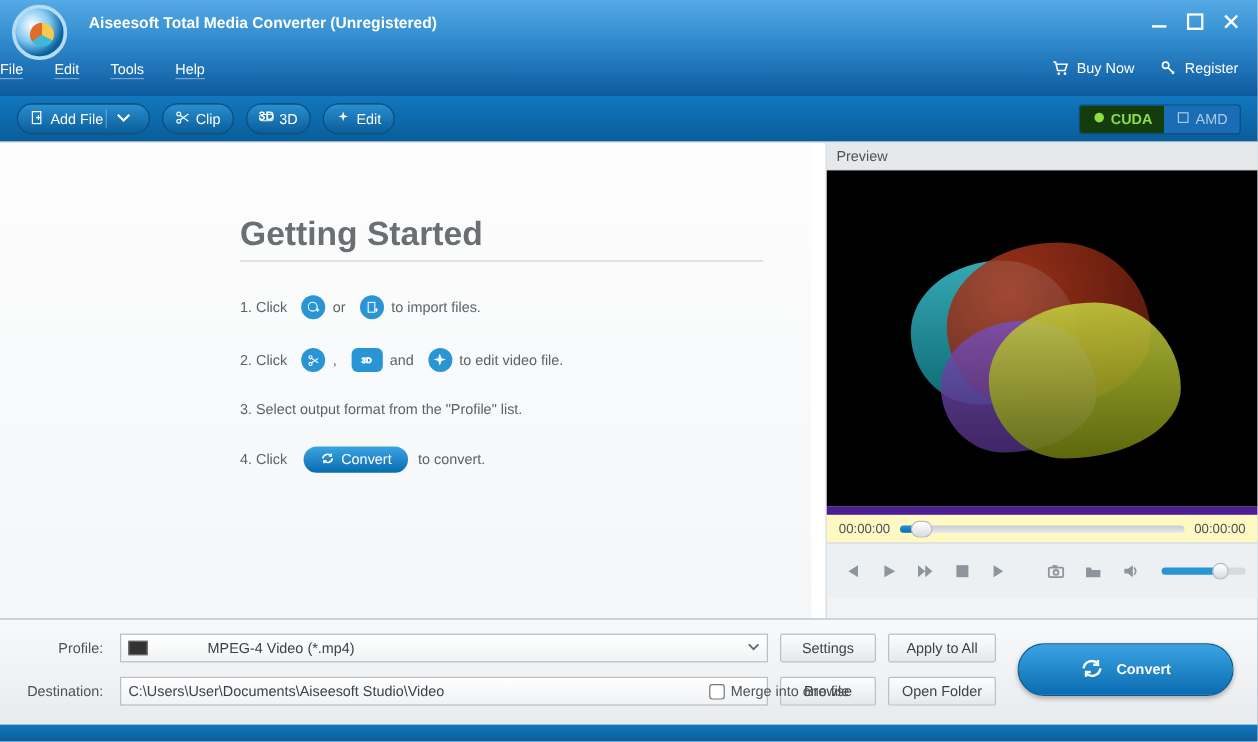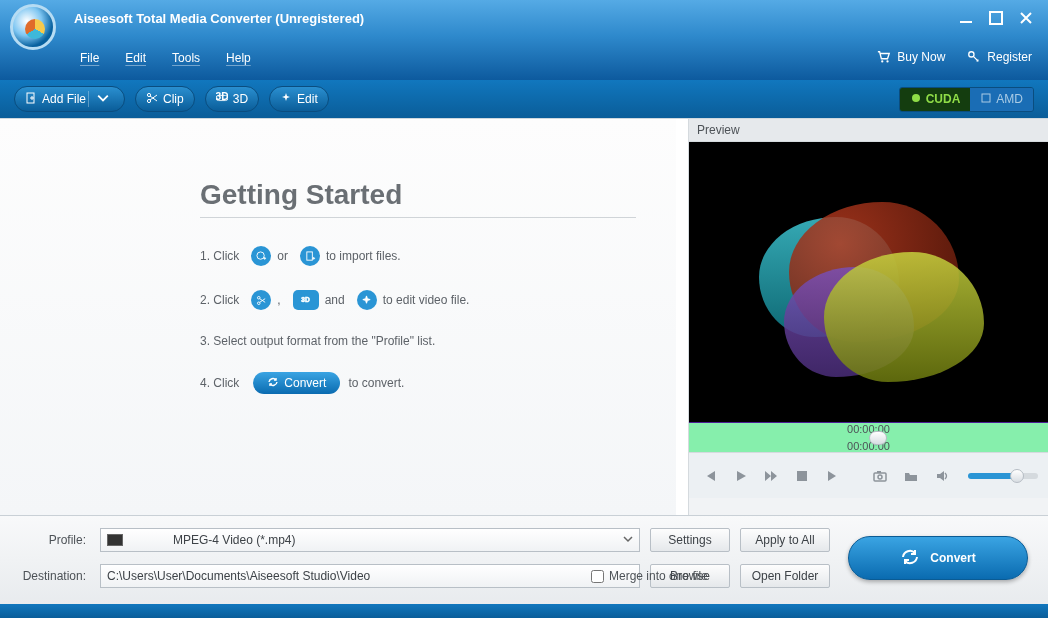--- a/index.html
+++ b/index.html
@@ -9,21 +9,21 @@
 
 .titlebar { height:36px; display:flex; align-items:center; padding:0 10px; background:linear-gradient(#55aae5,#2e89cc); color:#fff; }
 .logo { width:46px; height:46px; border-radius:50%; background:radial-gradient(circle at 35% 35%,#fff,#7ec6f2 40%,#08619f 70%); margin-top:18px; margin-right:18px; position:relative; border:3px solid #b6dcf3; }
 .logo:after{content:"";position:absolute;left:12px;top:12px;width:20px;height:20px;border-radius:50%;background:conic-gradient(#f7c94b 0 33%,#3eb8d9 33% 66%,#e06b2a 66% 100%);}
 .titlebar .title { color:#fff; font-size:13px; font-weight:bold; }
 .titlebar .spacer { flex:1; }
 .winbtn { width:24px; height:18px; margin-left:6px; display:flex; align-items:center; justify-content:center; color:#fff; cursor:pointer; }
 .winbtn svg{width:14px;height:14px;}
 
 
-.menubar { height:44px; display:flex; align-items:center; padding-left:80px; padding-right:16px; background:linear-gradient(#2e89cc,#0d5a9e); color:#fff; }
+.menubar { height:44px; display:flex; align-items:center; padding-right:16px; background:linear-gradient(#2e89cc,#0d5a9e); color:#fff; }
 .menubar .menu-item { margin-right:26px; cursor:pointer; text-decoration:underline; text-underline-offset:3px; text-decoration-color:rgba(255,255,255,.4);}
 .menubar .spacer{flex:1;}
 .menubar .right-link{display:flex;margin-left:22px;cursor:pointer;}
 .menubar .right-link svg{width:14px;height:14px;margin-right:6px;}
 
 
 .toolbar { height:38px; display:flex; align-items:center; padding:0 14px; background:linear-gradient(#1177be,#0a5d99); }
 .tb-btn { display:flex; align-items:center; height:26px; padding:0 10px; margin-right:10px; border-radius:14px; background:linear-gradient(#2a8fd0,#0a5d99); color:#fff; border:1px solid #0a4d7f; cursor:pointer; }
 .tb-btn svg{width:12px;height:12px;margin-right:5px;}
 .tb-split { width:1px; height:16px; background:rgba(255,255,255,.3); margin:0 2px; }
@@ -49,21 +49,21 @@
 .right { width:360px; background:#f1f3f5; border-left:1px solid #d5dade; display:flex; flex-direction:column;margin-left:12px;}
 .prev-label{padding:4px 8px;color:#4d5257;background:#e6e9ec;border-bottom:1px solid #d5dade;}
 .preview{flex:0 0 280px;background:#000;display:flex;align-items:center;justify-content:center;position:relative;}
 .blob{width:230px;height:200px;position:relative;}
 .blob div{position:absolute;border-radius:55% 45% 60% 40% / 50% 55% 45% 50%;opacity:.85;}
 .b1{width:170px;height:140px;left:35px;top:20px;background:radial-gradient(circle at 30% 30%,#b63a1f,#5a180a);}
 .b2{width:140px;height:120px;left:5px;top:35px;background:linear-gradient(#3fc7d4,#107b88);}
 .b3{width:130px;height:110px;left:30px;top:85px;background:linear-gradient(#7a4fb5,#4a2d79);}
 .b4{width:160px;height:130px;left:70px;top:70px;background:linear-gradient(#c7d23e,#6d7a0f);}
 
-.timeline{height:30px;display:flex;align-items:center;padding:0 10px;background:#86efac;border-top:1px solid #4c1d95;flex-direction:column;}
+.timeline{height:30px;display:flex;align-items:center;padding:0 10px;background:#fef9c3;border-top:7px solid #4c1d95;}
 .time{color:#4d5257;font-size:11px;}
 .track{flex:1;height:6px;margin:0 8px;border-radius:3px;background:linear-gradient(#c7cdd3,#e5e8eb);position:relative;}
 .track .fill{position:absolute;left:0;top:0;height:100%;width:6%;background:linear-gradient(#2a95d5,#0a6bb0);border-radius:3px;}
 .track .thumb{position:absolute;left:4%;top:-4px;width:18px;height:14px;border-radius:8px;background:linear-gradient(#fff,#d8dde2);border:1px solid #b6bdc4;}
 
 .controls{height:46px;display:flex;align-items:center;padding:0 10px;background:#ecf0f3;border-top:1px solid #d5dade;}
 .ctrl{width:24px;height:24px;display:flex;align-items:center;justify-content:center;color:#8d949b;margin-right:8px;cursor:pointer;}
 .ctrl svg{width:14px;height:14px;}
 .controls .sep{flex:1;}
 .vol{display:flex;align-items:center;}

